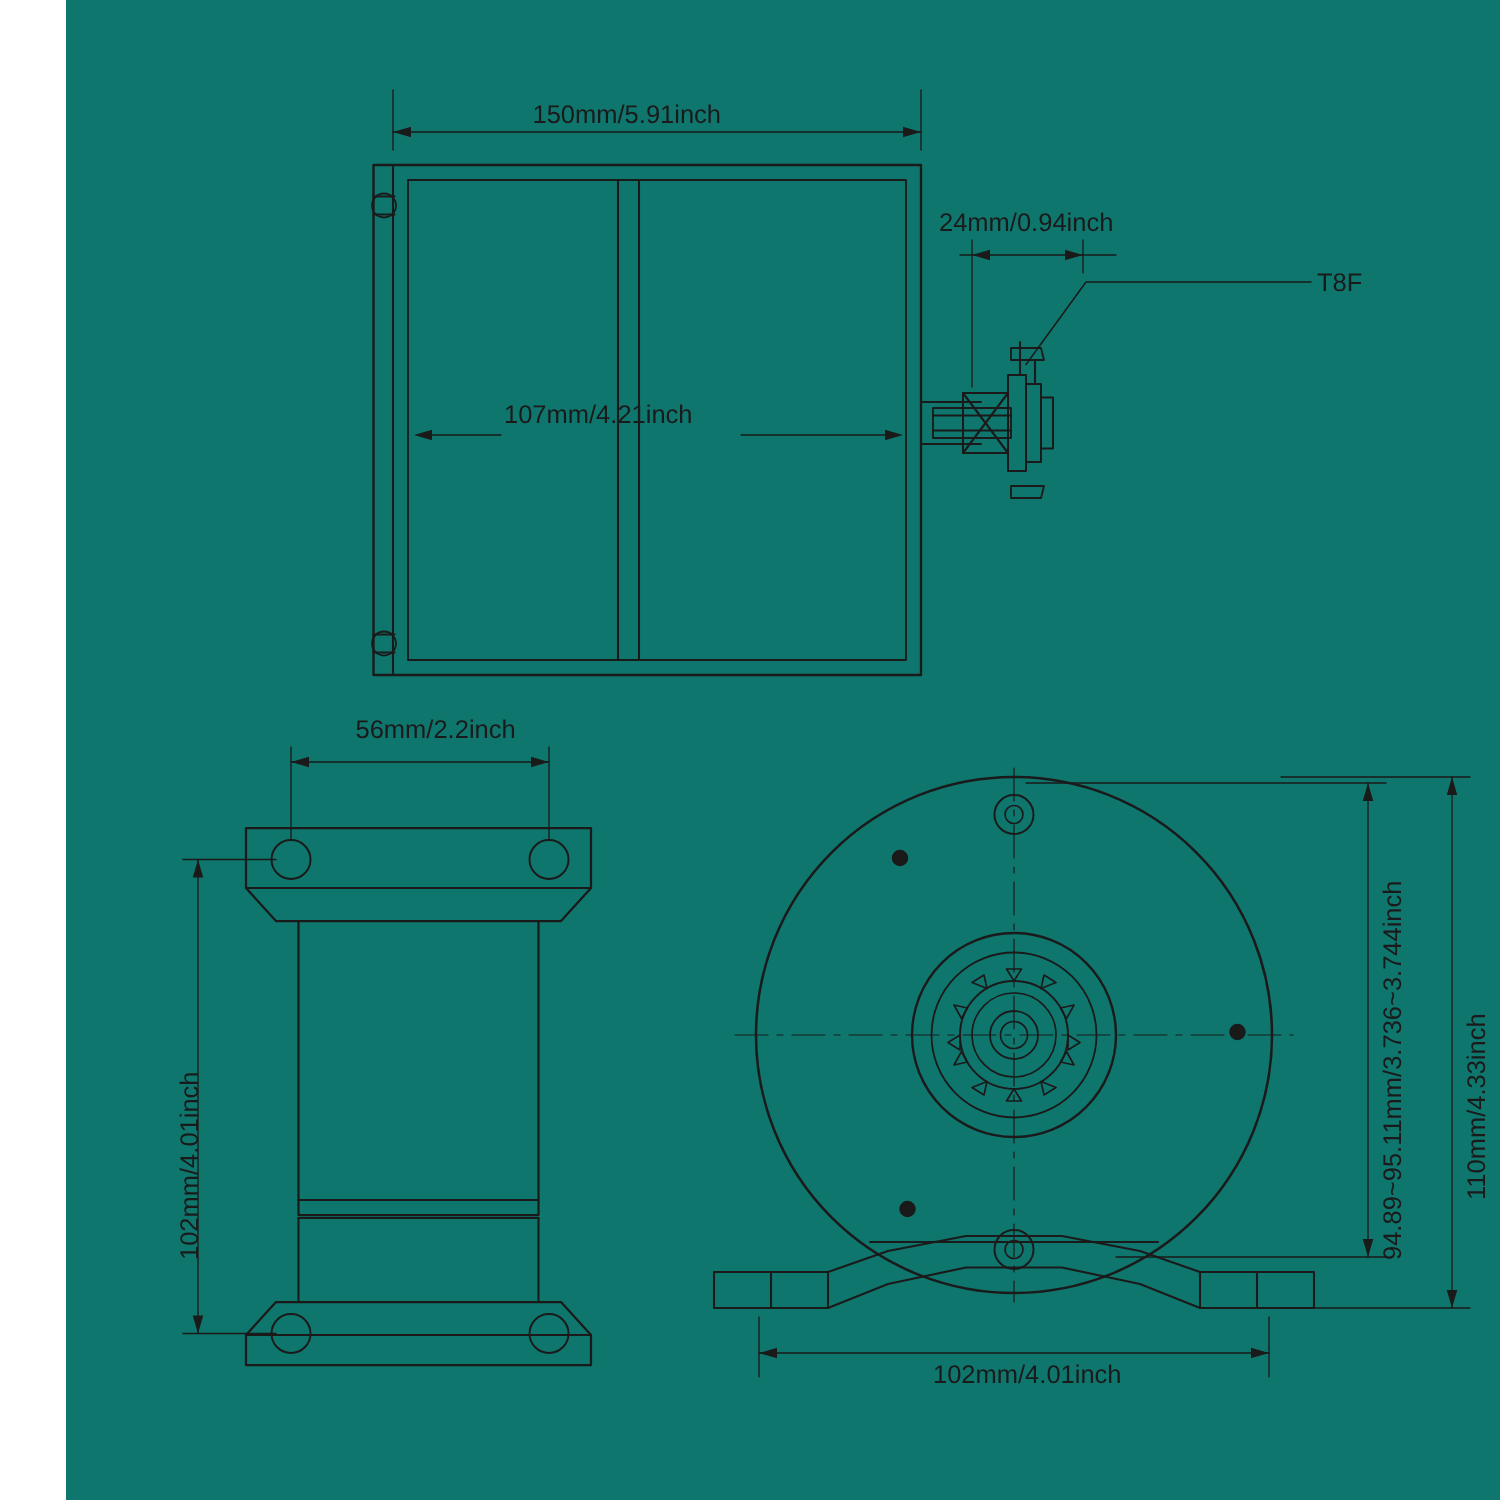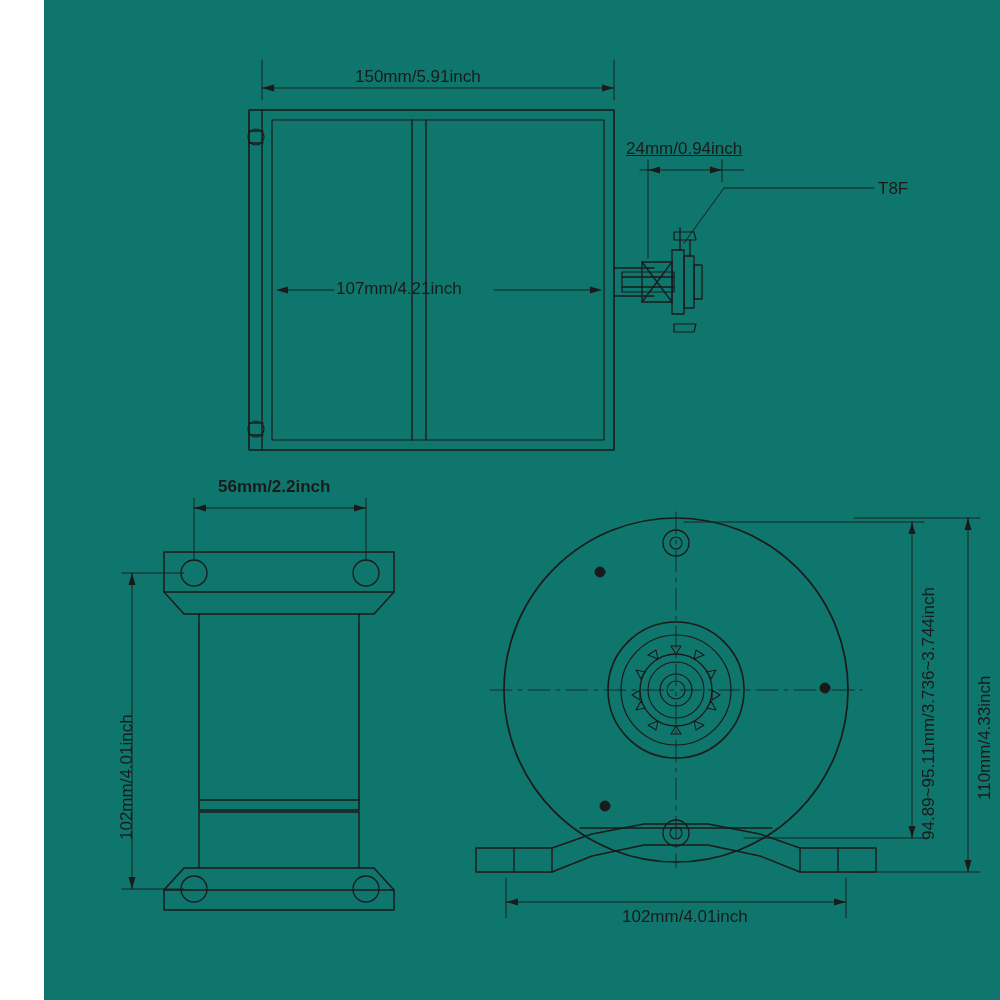--- a/index.html
+++ b/index.html
@@ -198,27 +198,27 @@
         <line x1="924" y1="518" x2="924" y2="872" stroke-width="0.9"></line>
         <path d="M 924 518 L 920.5 530 L 927.5 530 Z" fill="#1a1a1a" stroke="none"></path>
         <path d="M 924 872 L 920.5 860 L 927.5 860 Z" fill="#1a1a1a" stroke="none"></path>
       </g>
 
     </g>
   </svg>
 
   <div class="dim-label" style="left:311px; top:68px;">150mm/5.91inch</div>
 
-  <div class="dim-label" style="left:292px; top:280px;">107mm/4.21inch</div>
-
-  <div class="dim-label" style="left:582px; top:140px;text-decoration:underline;">24mm/0.94inch</div>
+  <div class="dim-label" style="left:292px; top:268px;">107mm/4.21inch</div>
+
+  <div class="dim-label" style="left:582px; top:140px;">24mm/0.94inch</div>
 
   <div class="dim-label" style="left:834px; top:180px;text-align:center;">T8F</div>
 
-  <div class="dim-label" style="left:174px; top:478px;font-weight:bold;">56mm/2.2inch</div>
+  <div class="dim-label" style="left:193px; top:478px;">56mm/2.2inch</div>
 
   <div class="dim-label rot-label" style="left:74px; top:840px; transform:rotate(-90deg);">102mm/4.01inch</div>
 
   <div class="dim-label" style="left:578px; top:908px;">102mm/4.01inch</div>
 
   <div class="dim-label rot-label" style="left:876px; top:840px; transform:rotate(-90deg);">94.89~95.11mm/3.736~3.744inch</div>
 
   <div class="dim-label rot-label" style="left:932px; top:800px; transform:rotate(-90deg);">110mm/4.33inch</div>
 
 </div>

